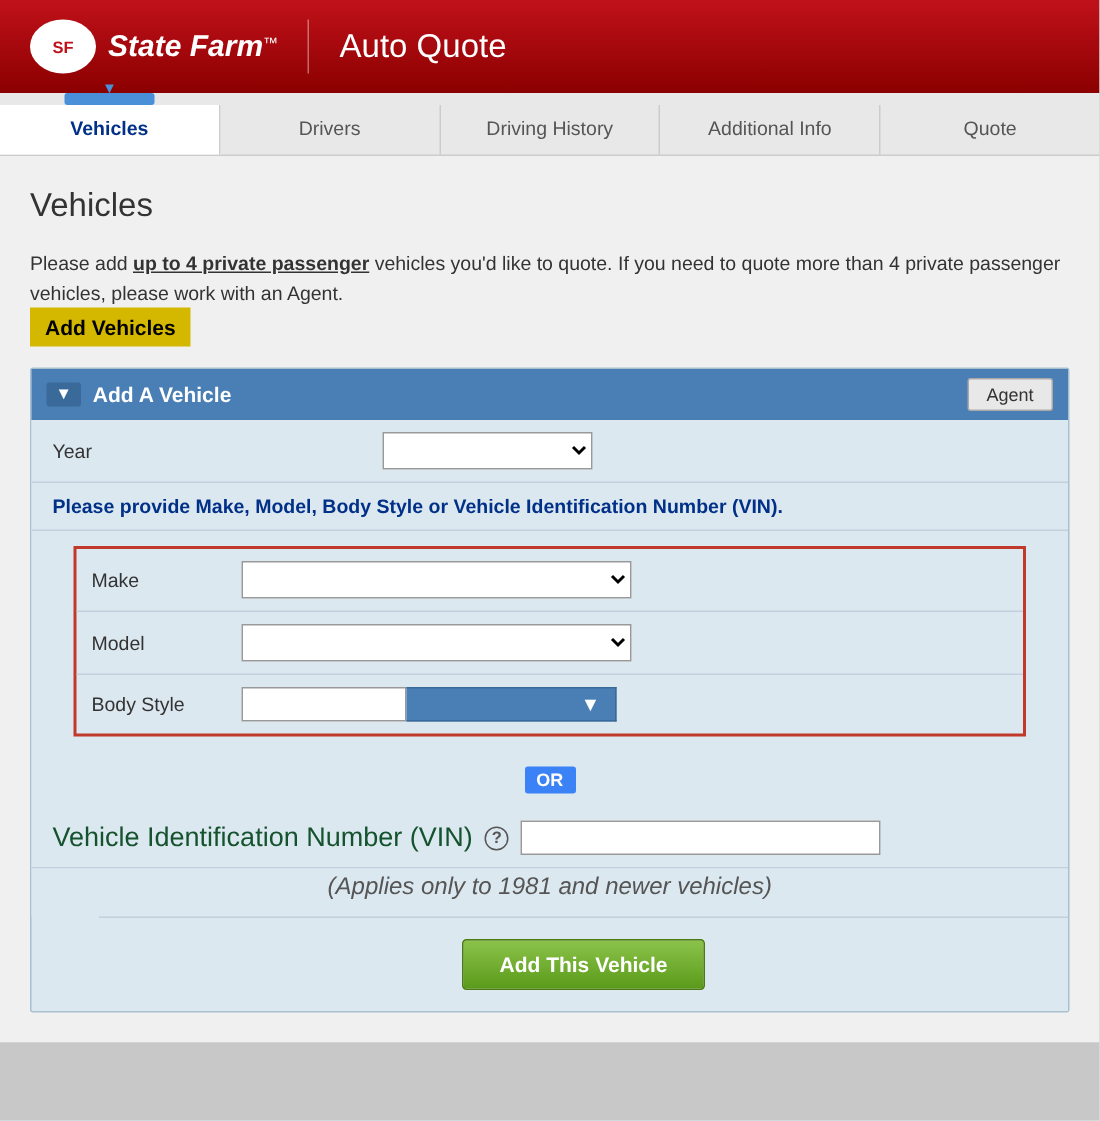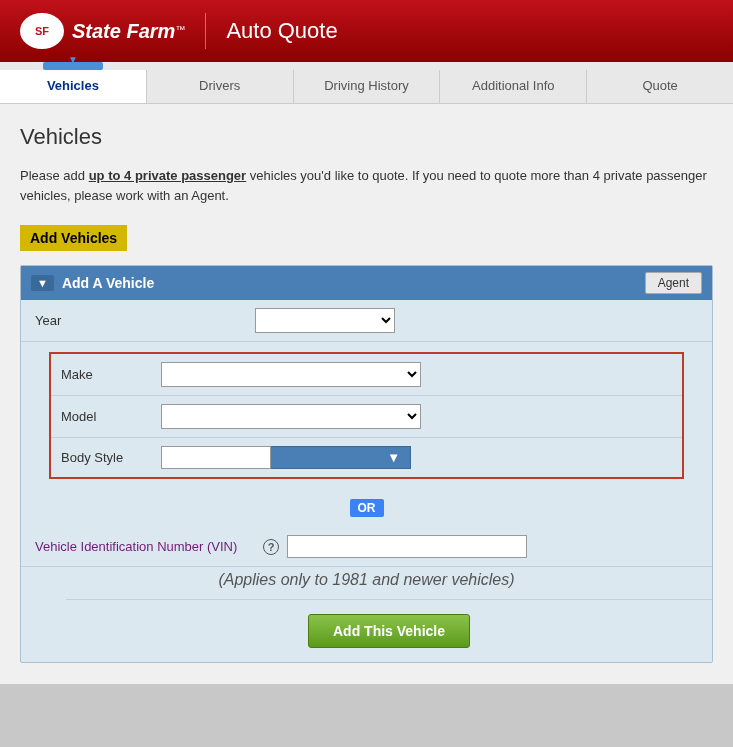--- a/index.html
+++ b/index.html
@@ -101,21 +101,20 @@
     .page-title {
       font-size: 22px;
       font-weight: normal;
       color: #333;
       margin-bottom: 16px;
     }
 
     .intro-text {
       font-size: 13px;
       color: #333;
-      margin-bottom: 20px;
       line-height: 1.5;
     }
     .intro-text strong { font-weight: bold; text-decoration: underline; }
 
     
     .add-vehicles-label {
       display: inline-block;
       background: #d4b800;
       color: #000;
       font-weight: bold;
@@ -265,22 +264,22 @@
     
     .vin-row {
       display: flex;
       align-items: center;
       padding: 8px 14px;
       background: #dce8f0;
       border-bottom: 1px solid #c0d0dc;
       gap: 8px;
     }
     .vin-label {
-      font-size: 13px;
-      color: #701a75;
+      font-size: 18px;
+      color: #14532d;
       min-width: 220px;
     }
     .help-icon {
       display: inline-flex;
       align-items: center;
       justify-content: center;
       width: 16px;
       height: 16px;
       border-radius: 50%;
       border: 1px solid #555;
@@ -377,20 +376,21 @@
 
       <div class="form-row">
         <div class="form-label">Year</div>
         <div class="form-input-wrap">
           <select class="form-select">
             <option></option>
           </select>
         </div>
       </div>
 
+      <div class="vin-prompt">Please provide Make, Model, Body Style or Vehicle Identification Number (VIN).</div>
 
       <div style="background:#dce8f0; padding: 10px 14px;">
         <div class="mmb-group">
 
           <div class="mmb-row">
             <div class="mmb-label">Make</div>
             <select class="mmb-select make-select">
               <option></option>
             </select>
           </div>

